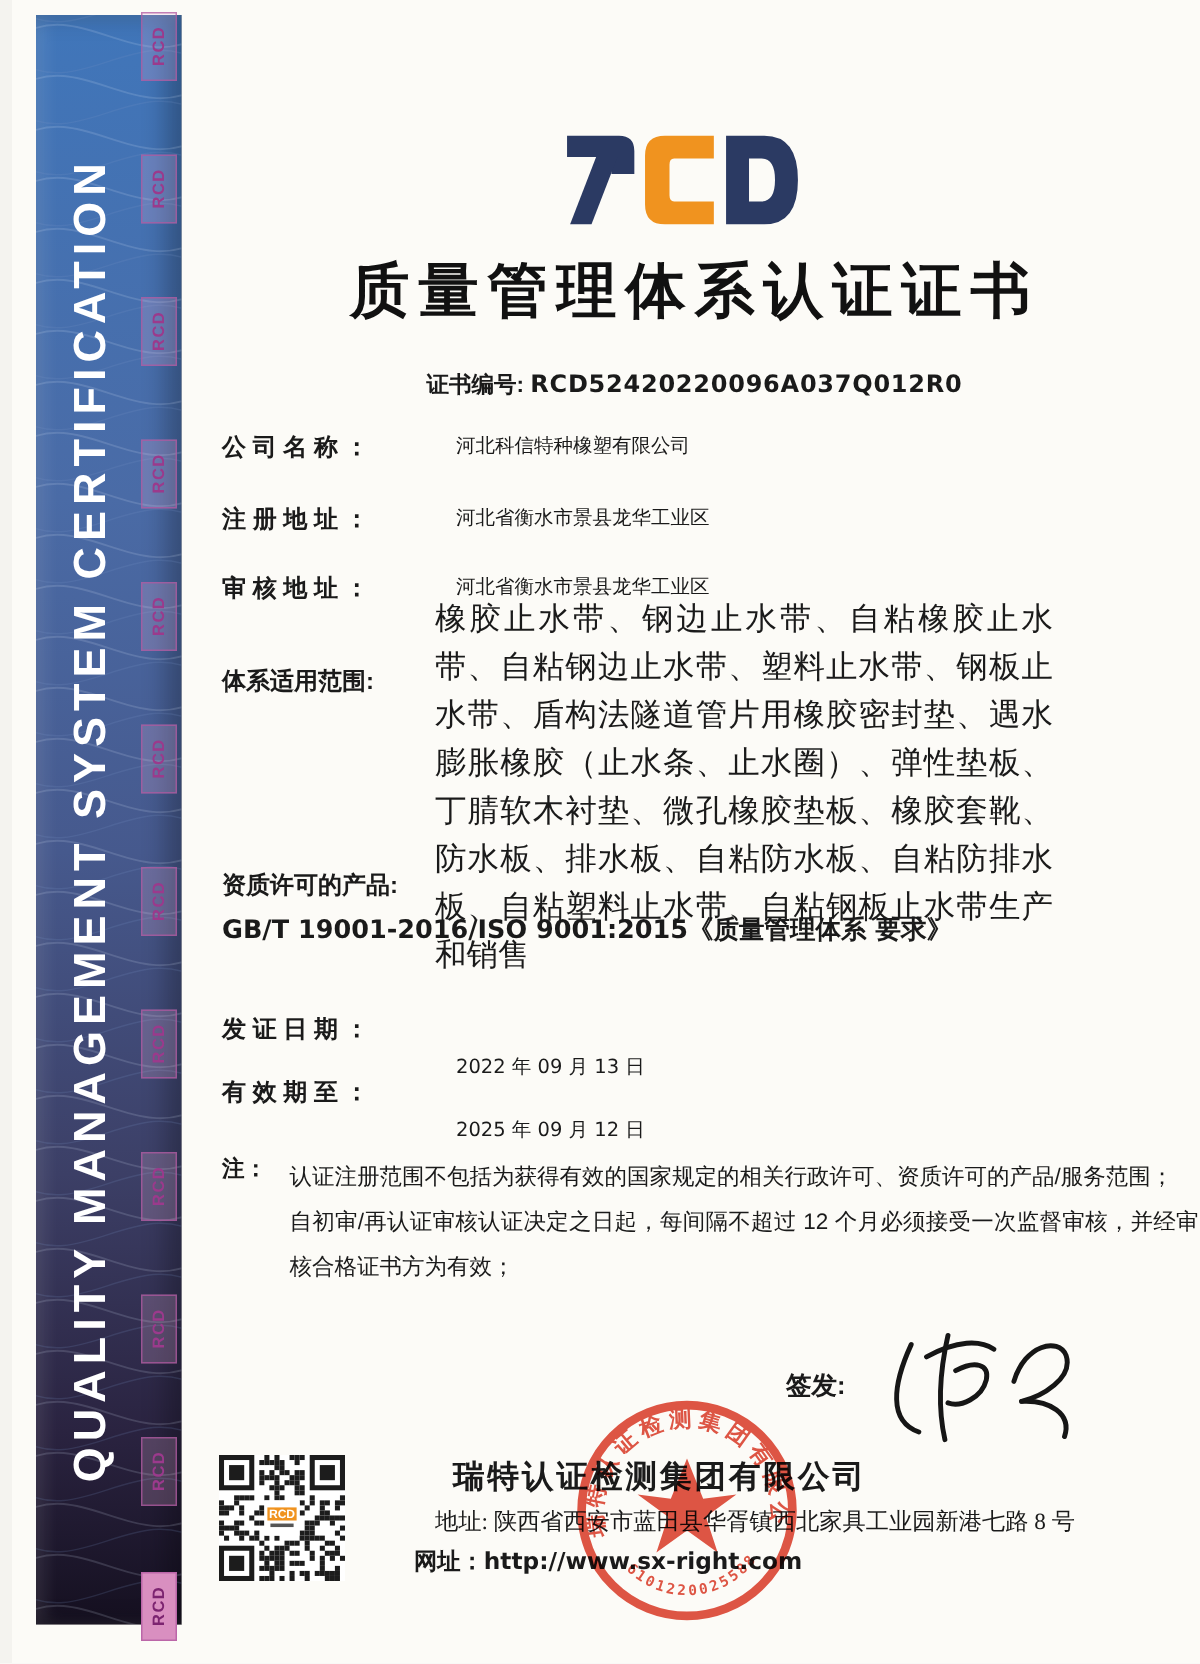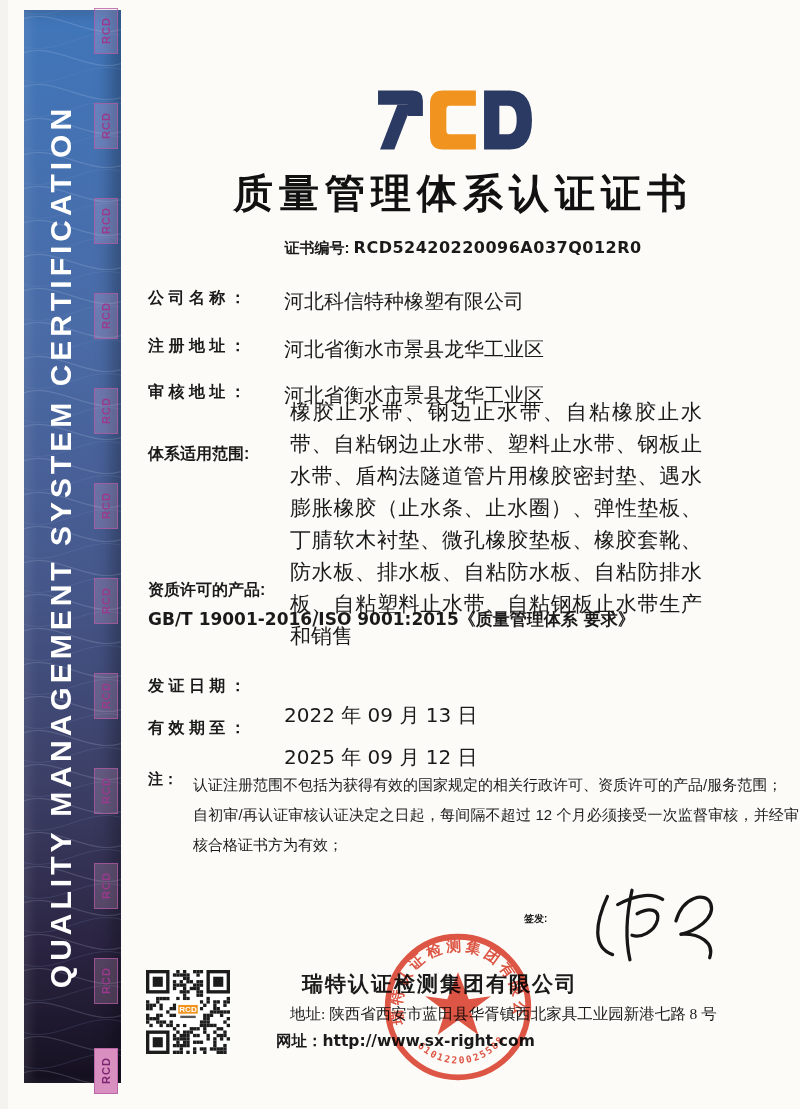--- a/index.html
+++ b/index.html
@@ -39,44 +39,44 @@
   .strip-logo.last { background:#d98fc0; color:#7c2470; }
 
   
   .logo-svg { position:absolute; left:368px; top:86px; width:158px; height:68px; }
   .doc-title {
     position:absolute; left:135px; top:166px; width:640px;
     text-align:center; font-size:40px; font-weight:bold; letter-spacing:6px;
     color:#111; font-family:"Liberation Sans", sans-serif; white-space:nowrap;
   }
   .certno-row {
-    position:absolute; left:135px; top:238px; width:640px; text-align:center;
+    position:absolute; left:135px; top:246px; width:640px; text-align:center;
     font-size:15px; font-weight:bold; white-space:nowrap;
   }
   .certno-row .num { font-family:"DejaVu Sans", sans-serif; font-size:16px; letter-spacing:.5px; }
 
   
   .flabel { position:absolute; left:140px; font-size:16px; font-weight:bold; white-space:nowrap; }
-  .fvalue { position:absolute; left:276px; font-size:20px; white-space:nowrap; font-family:"Liberation Serif", serif; }
+  .fvalue { position:absolute; left:296px; font-size:13px; white-space:nowrap; font-family:"Liberation Serif", serif; }
   .scope-text {
     position:absolute; left:282px; top:396px; width:412px;
     font-size:21px; line-height:32px; text-align:justify;
     font-family:"Liberation Serif", serif;
   }
   .std-value { position:absolute; left:140px; top:608px; font-size:17px; font-weight:600;
     font-family:"DejaVu Sans", sans-serif; white-space:nowrap;text-align:right; }
   .date-value { font-family:"DejaVu Sans", sans-serif; font-weight:400;margin-top:26px; }
 
   
   .note-label { position:absolute; left:140px; top:770px; font-size:15px; font-weight:bold; }
   .notes { position:absolute; left:185px; top:770px; width:606px; font-size:15px;
     line-height:30px; font-family:Liberation Sans, sans-serif; text-align:justify; }
 
   
-  .sign-label { position:absolute; left:516px; top:912px; font-size:10px; font-weight:600; }
+  .sign-label { position:absolute; left:516px; top:912px; font-size:17px; font-weight:600; }
   .signature { position:absolute; left:570px; top:878px; width:155px; height:92px; }
   .issuer-name { position:absolute; left:132px; top:970px; width:600px; text-align:center;
     font-size:21px; font-weight:bold; letter-spacing:2px; white-space:nowrap; }
   .issuer-addr { position:absolute; left:282px; top:1004px; font-size:15.5px; white-space:nowrap;
     font-family:"Liberation Serif", serif; }
   .issuer-web  { position:absolute; left:268px; top:1031px; font-size:15.5px; font-weight:600;
     font-family:"DejaVu Sans", sans-serif; white-space:nowrap; }
   .qr { position:absolute; left:137px; top:970px; width:86px; height:84px; }
   .stamp { position:absolute; left:373px; top:930px; width:154px; height:154px;
     opacity:.9; mix-blend-mode:multiply; }

